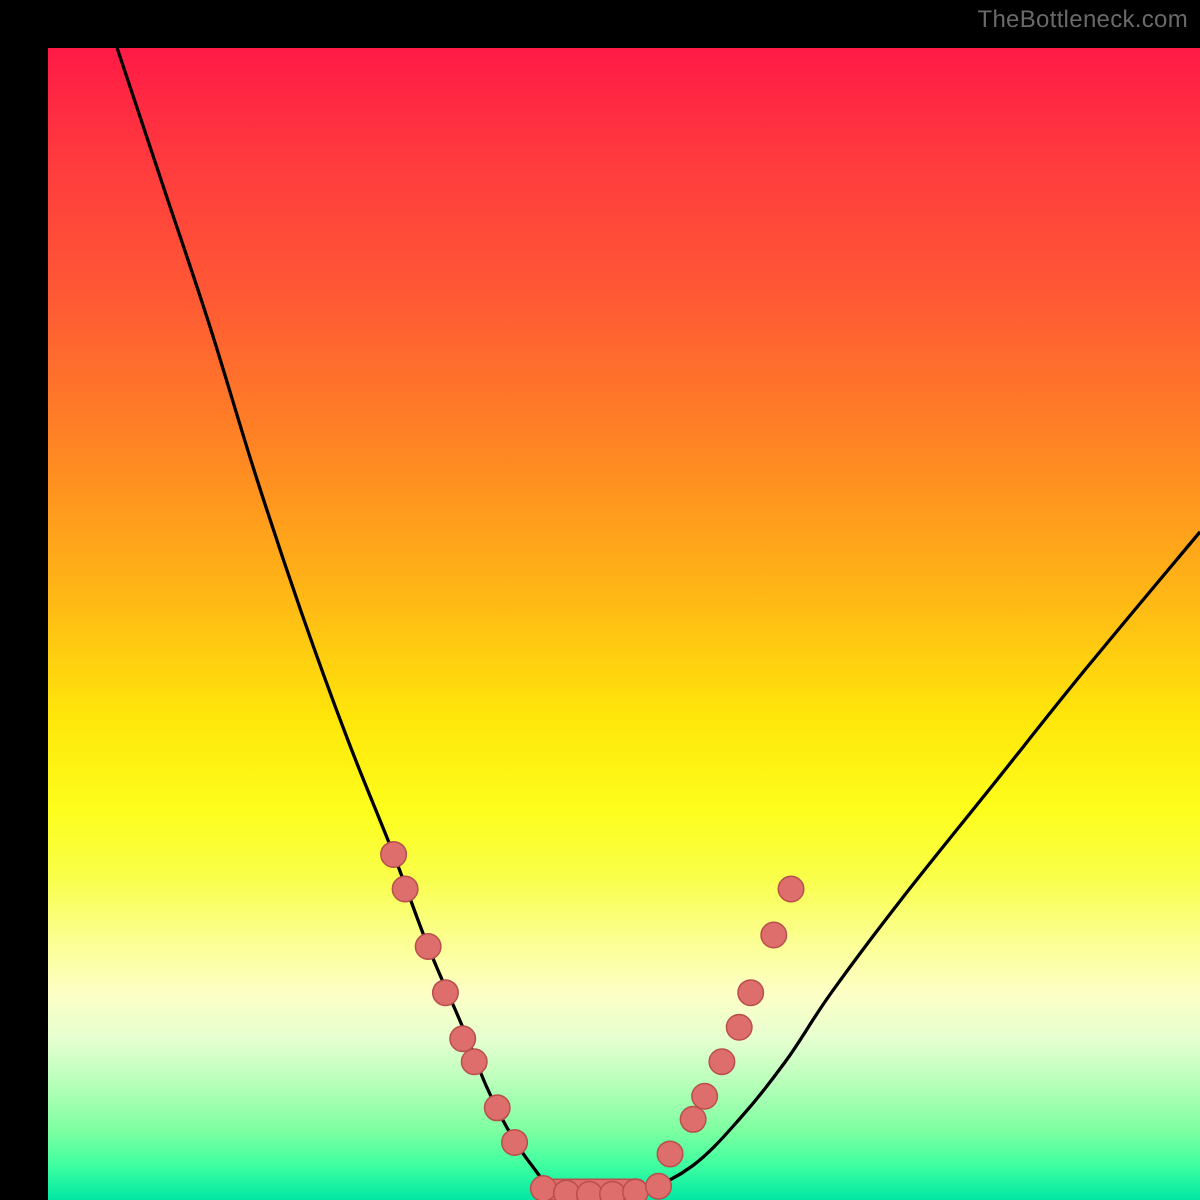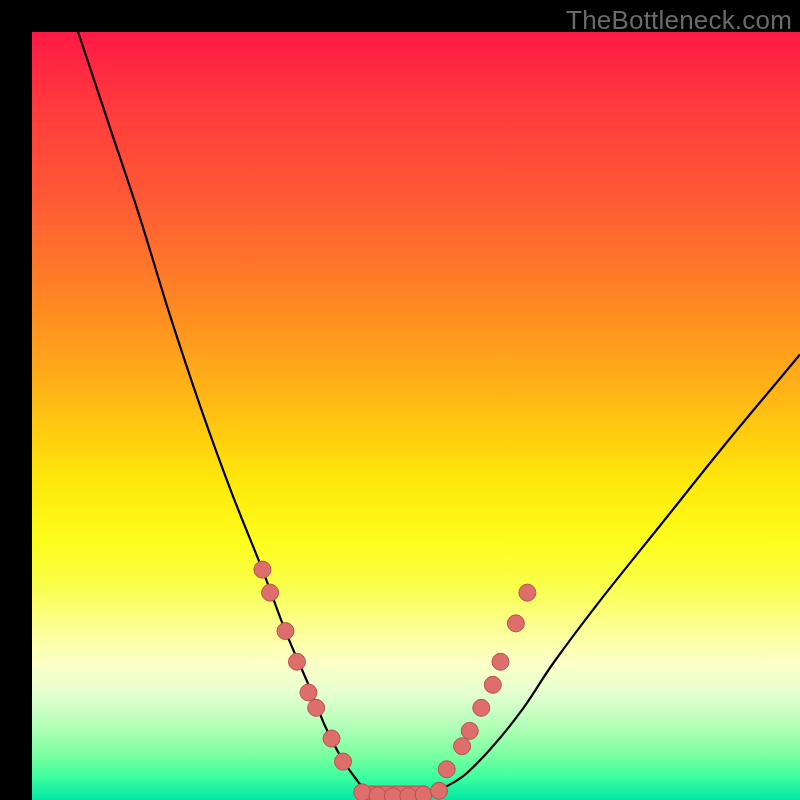--- a/index.html
+++ b/index.html
@@ -57,21 +57,21 @@
     left: 0;
     top: 0;
     width: 768px;
     height: 768px;
   }
   .watermark {
     position: absolute;
     top: 5px;
     right: 8px;
     color: #6a6a6a;
-    font-size: 26px;
+    font-size: 16px;
     letter-spacing: 0.2px;
     font-weight: 400;
     user-select: none;
     white-space: nowrap;
   }
 </style>
 </head>
 <body>
 
 <div class="frame">

